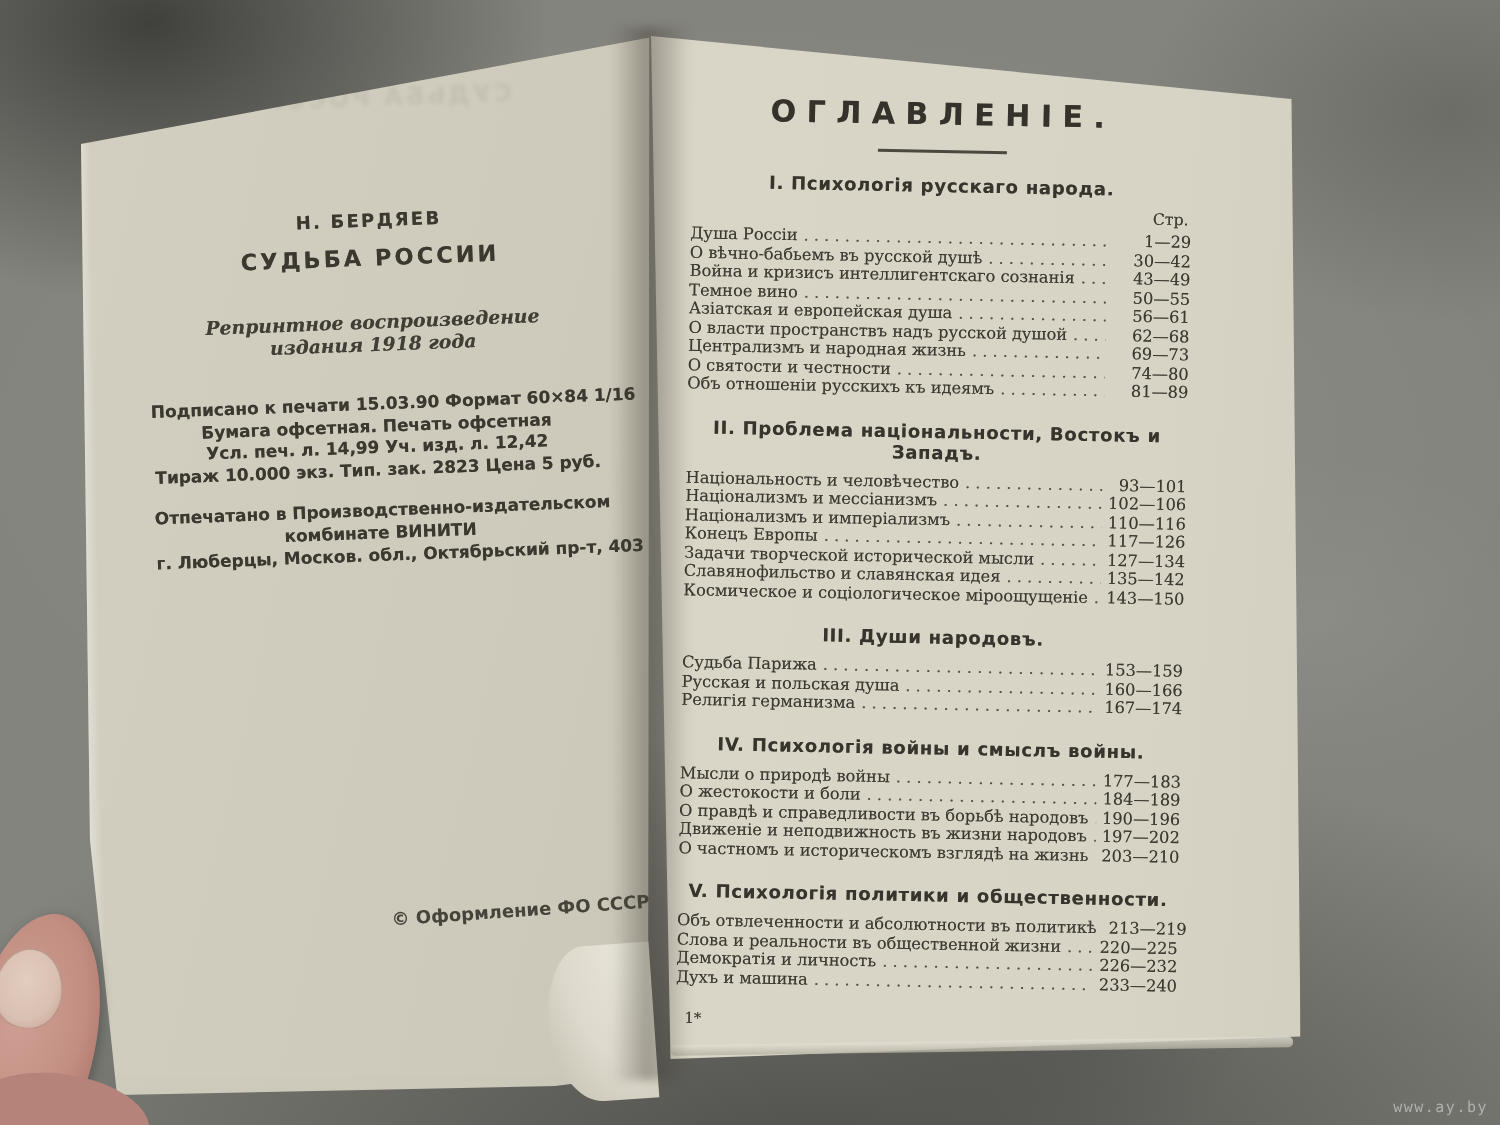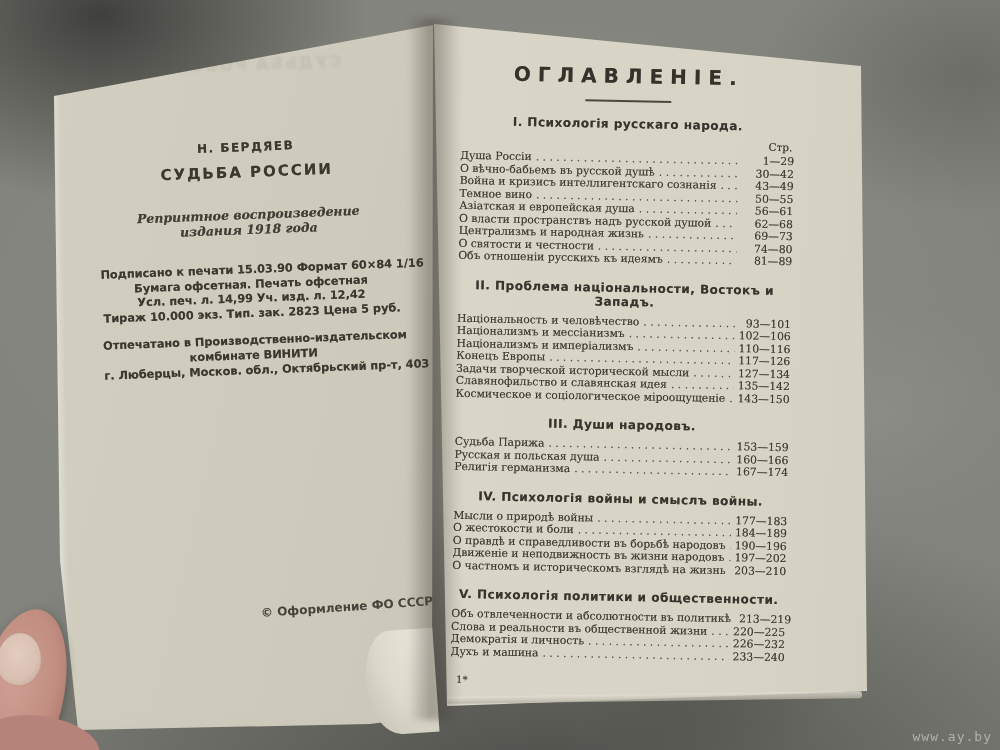--- a/index.html
+++ b/index.html
@@ -107,21 +107,21 @@
     border:1px solid rgba(160,110,98,.45);
     transform:rotate(-6deg);
   }
   .thumb-lower{
     position:absolute; left:-20px; top:716px; width:120px; height:60px;
     background:#b5837a; border-radius:50% 50% 0 0; transform:rotate(8deg);
   }
   
   .watermark{
     position:absolute; right:8px; bottom:6px;
-    font-family:"DejaVu Sans Mono", monospace; font-size:13px;
+    font-family:"DejaVu Sans Mono", monospace; font-size:10px;
     color:rgba(210,210,208,.65); letter-spacing:1px;margin-top:20px;
   }
 </style>
 </head>
 <body>
 
 <div class="photo">
 
   <div class="page page-left"></div>
   <div class="page-curl"></div>

